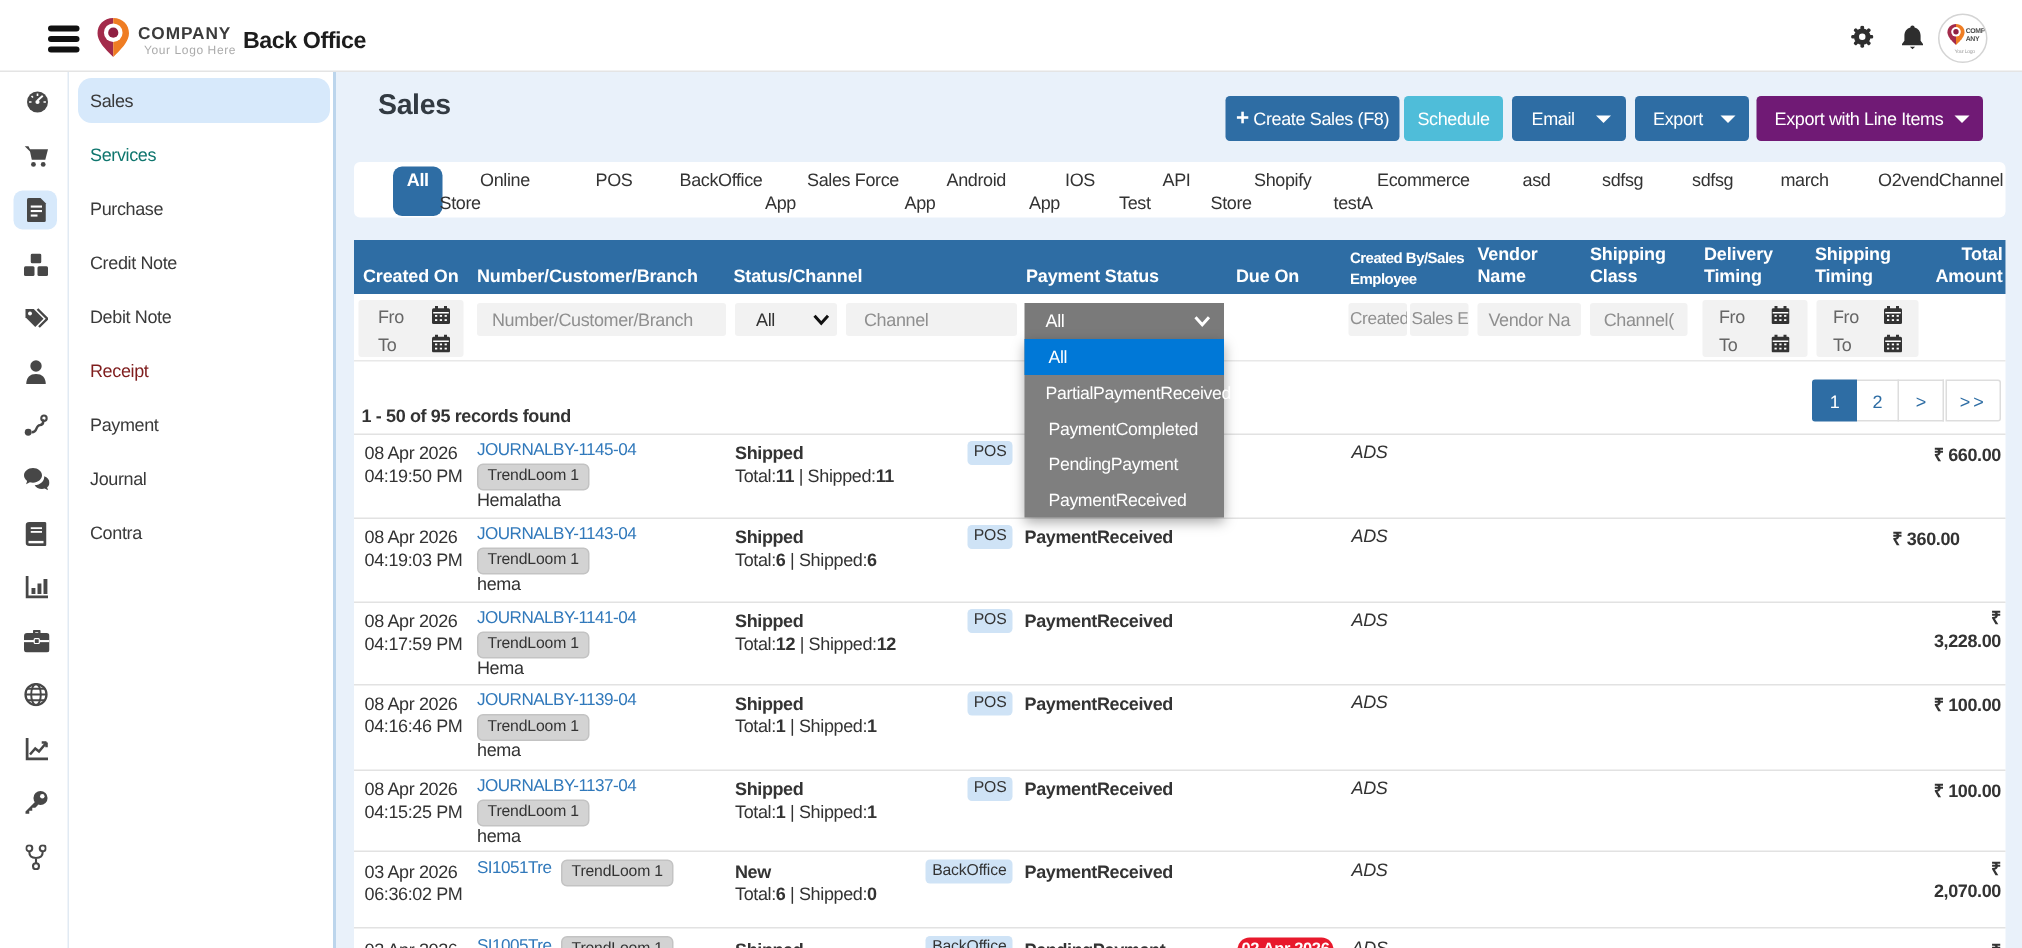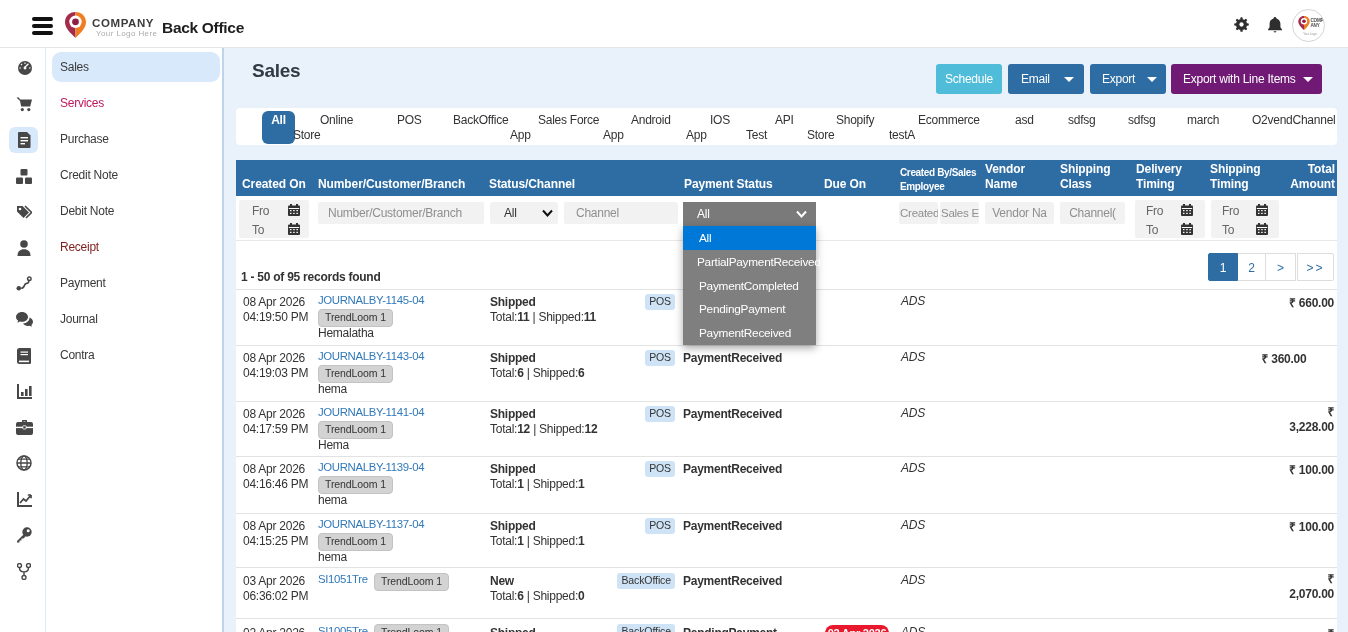--- a/index.html
+++ b/index.html
@@ -69,21 +69,21 @@
       <text x="17.5" y="17" font-size="4.6" font-weight="bold" fill="#4a4a4a" font-family="Liberation Sans">ANY</text>
       <text x="10" y="25" font-size="3.5" fill="#a5a5a5" font-family="Liberation Sans">Your Logo</text>
     </svg>
   </div>
 
   <div class="a" style="left:0;top:48px;width:46px;height:584px;background:#fff;border-right:1px solid #e1eaf3;z-index:20"></div>
 
   <div class="a" style="left:46px;top:48px;width:178px;height:584px;background:#fff;border-right:2px solid #bcd5ec;z-index:20"></div>
   <div class="a" style="left:52px;top:52px;width:168px;height:30px;background:#d7e9fb;border-radius:9px;z-index:21"></div>
   <div class="a" style="left:60px;top:60px;color:#3a3a3a;z-index:22">Sales</div>
-  <div class="a" style="left:60px;top:96px;color:#be185d;z-index:22">Services</div>
+  <div class="a" style="left:60px;top:96px;color:#0f766e;z-index:22">Services</div>
   <div class="a" style="left:60px;top:132px;color:#3a3a3a;z-index:22">Purchase</div>
   <div class="a" style="left:60px;top:168px;color:#3a3a3a;z-index:22">Credit Note</div>
   <div class="a" style="left:60px;top:204px;color:#3a3a3a;z-index:22">Debit Note</div>
   <div class="a" style="left:60px;top:240px;color:#7f1d1d;z-index:22">Receipt</div>
   <div class="a" style="left:60px;top:276px;color:#3a3a3a;z-index:22">Payment</div>
   <div class="a" style="left:60px;top:312px;color:#3a3a3a;z-index:22">Journal</div>
   <div class="a" style="left:60px;top:348px;color:#3a3a3a;z-index:22">Contra</div>
 
   <div class="a" style="left:9px;top:127px;width:29px;height:26px;background:#d7e9fb;border-radius:6px;z-index:21"></div>
   <svg class="a" style="left:17px;top:60px;z-index:22" width="16" height="16" viewBox="0 0 16 16">
@@ -160,20 +160,21 @@
     </svg>
   <svg class="a" style="left:17px;top:563px;z-index:22" width="14" height="17" viewBox="0 0 14 17">
       <circle cx="2.5" cy="2.5" r="2" stroke="#474747" stroke-width="1.4" fill="none"></circle>
       <circle cx="11.5" cy="2.5" r="2" stroke="#474747" stroke-width="1.4" fill="none"></circle>
       <circle cx="7" cy="14.5" r="2" stroke="#474747" stroke-width="1.4" fill="none"></circle>
       <path d="M2.5 4.5 C2.5 8 4 9 7 9 C10 9 11.5 8 11.5 4.5 M7 9 L7 12.5" stroke="#474747" stroke-width="1.4" fill="none"></path>
     </svg>
 
   <div class="a b" style="left:252px;top:60px;font-size:19px;color:#323a42;z-index:2">Sales</div>
 
+  <div class="a" style="left:817px;top:64px;width:116px;height:30px;background:#2e6da4;border-radius:3px;color:#fff;text-align:center;line-height:30px;z-index:2"><span class="b" style="font-size:15px">+</span> Create Sales (F8)</div>
   <div class="a" style="left:936px;top:64px;width:66px;height:30px;background:#4fbdd9;border-radius:3px;color:#fff;text-align:center;line-height:30px;z-index:2">Schedule</div>
   <div class="a" style="left:1008px;top:64px;width:76px;height:30px;background:#2e6da4;border-radius:3px;color:#fff;z-index:2">
       <span style="position:absolute;left:13px;top:0;line-height:30px">Email</span>
       <span style="position:absolute;left:56px;top:13px;width:0;height:0;border-left:5px solid transparent;border-right:5px solid transparent;border-top:5px solid #fff"></span>
     </div>
   <div class="a" style="left:1090px;top:64px;width:76px;height:30px;background:#2e6da4;border-radius:3px;color:#fff;z-index:2">
       <span style="position:absolute;left:12px;top:0;line-height:30px">Export</span>
       <span style="position:absolute;left:57px;top:13px;width:0;height:0;border-left:5px solid transparent;border-right:5px solid transparent;border-top:5px solid #fff"></span>
     </div>
   <div class="a" style="left:1171px;top:64px;width:151px;height:30px;background:#701a75;border-radius:3px;color:#fff;z-index:2">

